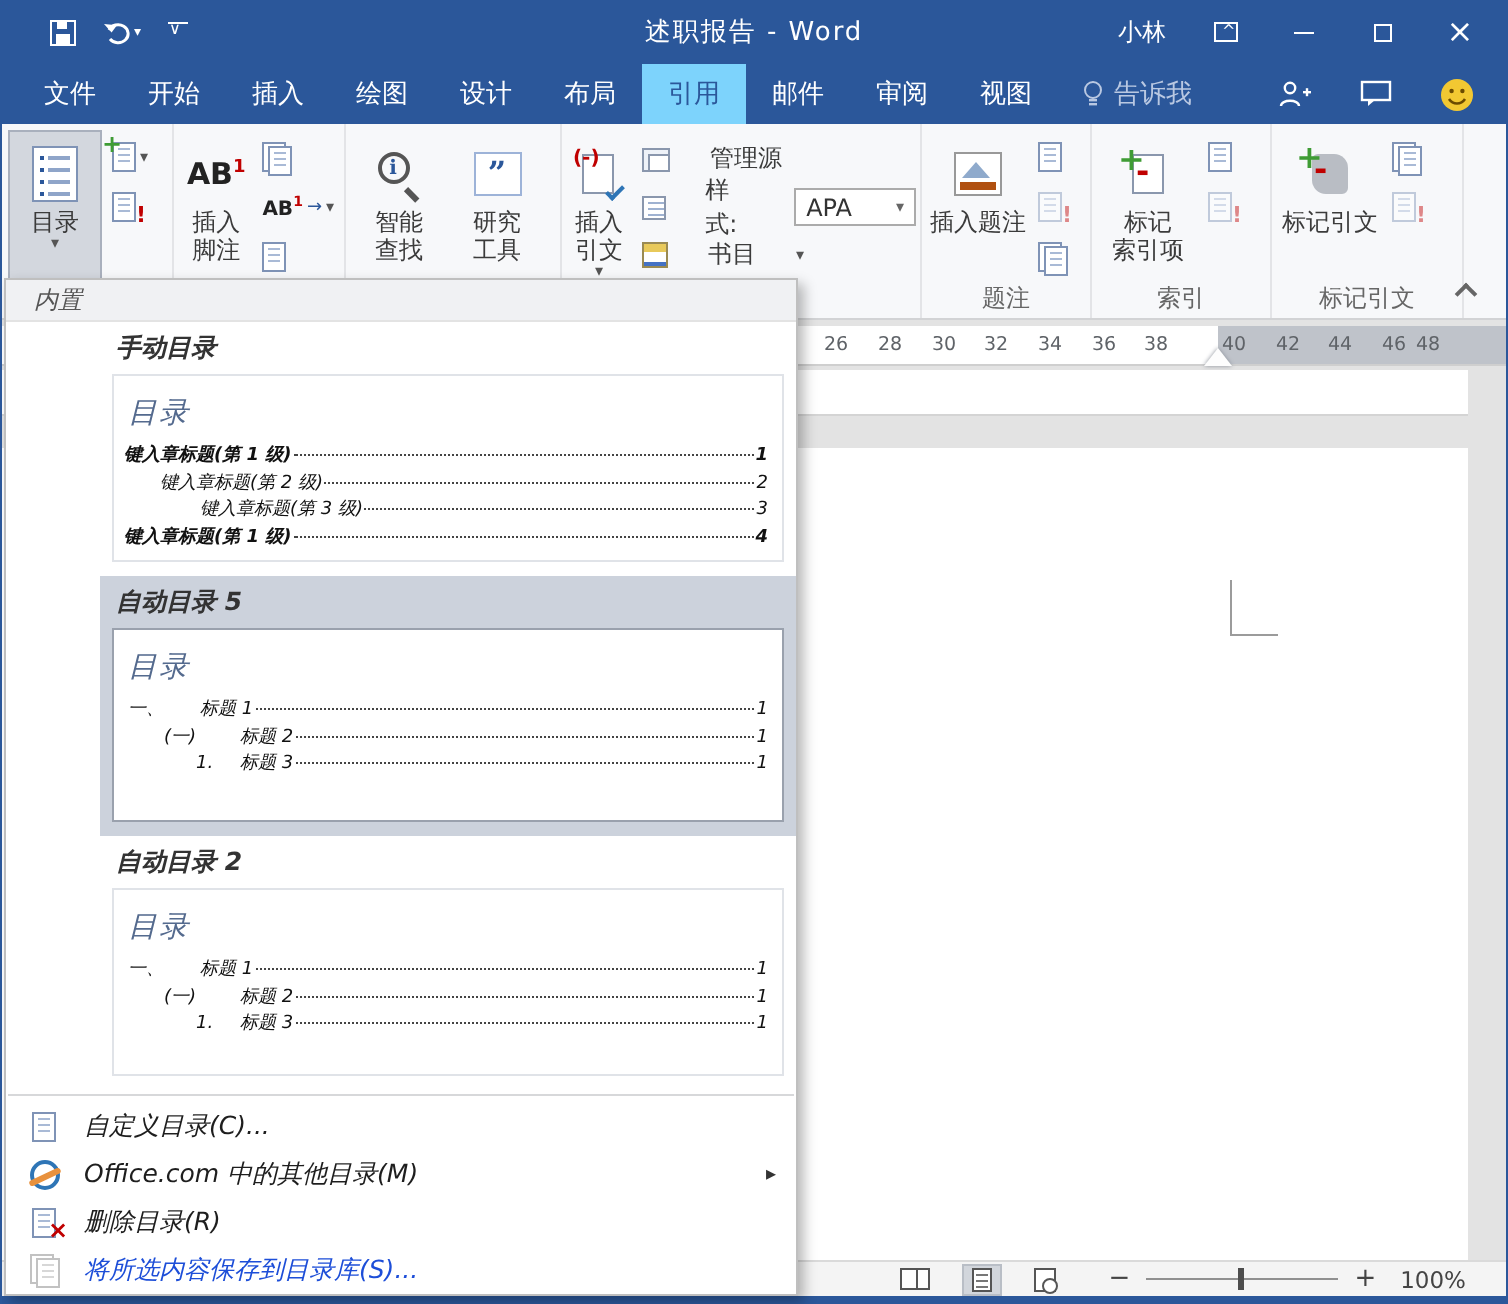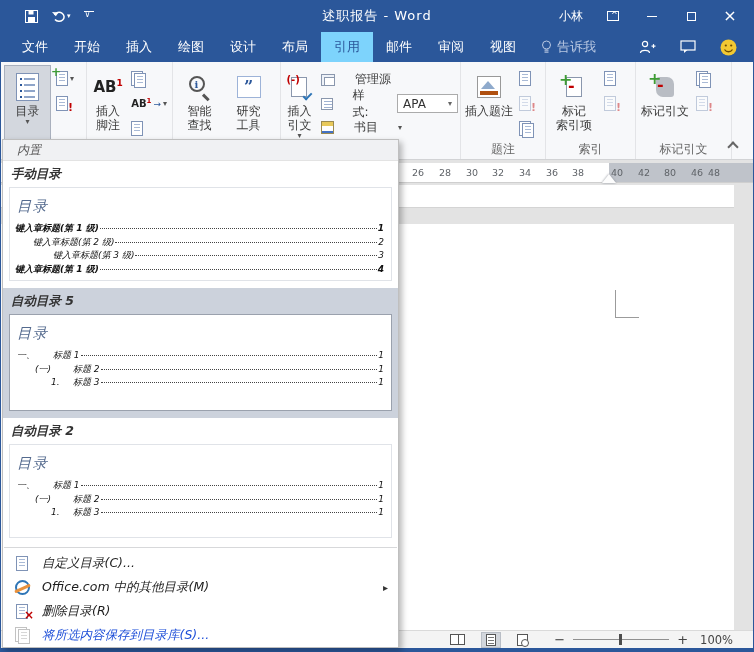--- a/index.html
+++ b/index.html
@@ -126,21 +126,21 @@
   .zoomer{display:flex;align-items:center;gap:8px;}
   .ztrack{position:relative;width:96px;height:1px;background:#909090;}
   .zthumb{position:absolute;left:46px;top:-5px;width:3px;height:11px;background:#4d4d4d;}
   .zsign{font-size:13px;color:#444;line-height:1;}
   .bstrip{position:absolute;left:0;right:0;bottom:0;height:4px;background:#2b579a;}
   
   .ddown{position:absolute;left:1px;top:139px;width:397px;height:509px;background:#fff;border:1px solid #bfbfbf;
          box-shadow:3px 3px 6px rgba(0,0,0,.28);z-index:50;display:flex;flex-direction:column;color:#1e1e1e;font-style:italic;}
   .dhdr{flex:0 0 21px;background:#f0f1f3;border-bottom:1px solid #e3e3e3;display:flex;align-items:center;
         padding-left:14px;font-size:12px;color:#555;}
-  .gal{padding:1px 0 3px;}
+  .gal{padding:1px 0 3px;margin-left:47px;}
   .gal--sel{background:#ccd2dc;}
   .gname{padding:4px 8px 2px;font-size:12.5px;font-weight:600;color:#333;}
   .prev{margin:2px 6px 4px;background:#fff;border:1px solid #e0e3e8;height:94px;overflow:hidden;position:relative;}
   .gal--sel .prev{border:1px solid #9aa1ad;height:97px;}
   .ptitle{color:#546a8e;font-size:14.5px;margin:9px 0 7px 7px;letter-spacing:1px;}
   .trow{display:flex;align-items:baseline;font-size:9px;color:#111;margin:0 7px 3.5px 0;line-height:10px;}
   .trow .ld{flex:1;border-bottom:1px dotted #444;margin:0 1px;transform:translateY(-2px);}
   .trow .num{white-space:nowrap;}
   .trow .txt{white-space:nowrap;}
   .m0{margin-left:5px;font-weight:bold;}
@@ -436,21 +436,21 @@
     <span class="gray"></span>
     <span class="num" style="left:411px">26</span>
     <span class="num" style="left:438px">28</span>
     <span class="num" style="left:465px">30</span>
     <span class="num" style="left:491px">32</span>
     <span class="num" style="left:518px">34</span>
     <span class="num" style="left:545px">36</span>
     <span class="num" style="left:571px">38</span>
     <span class="num" style="left:610px">40</span>
     <span class="num" style="left:637px">42</span>
-    <span class="num" style="left:663px">80</span>
+    <span class="num" style="left:663px">44</span>
     <span class="num" style="left:690px">46</span>
     <span class="num" style="left:707px">48</span>
     <span class="rmark"></span>
   </div>
 
   <div class="page1"></div>
   <div class="page2"></div>
   <div class="cropv"></div>
   <div class="croph"></div>
 

